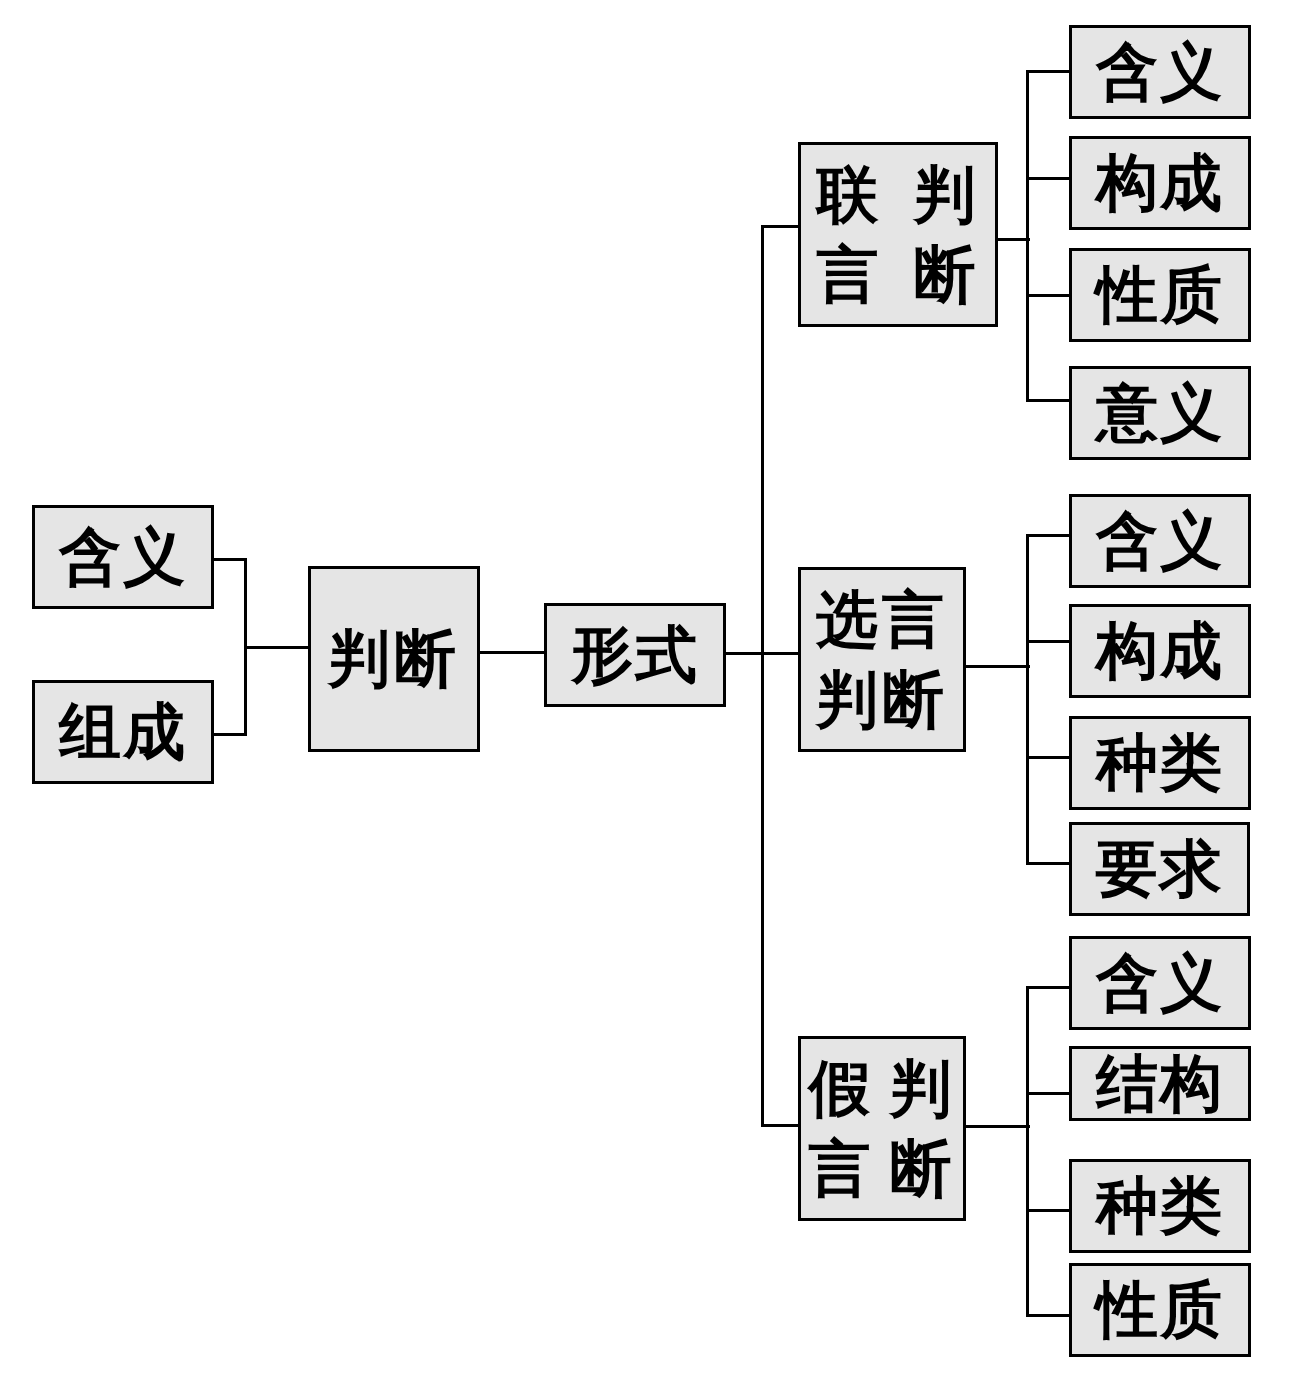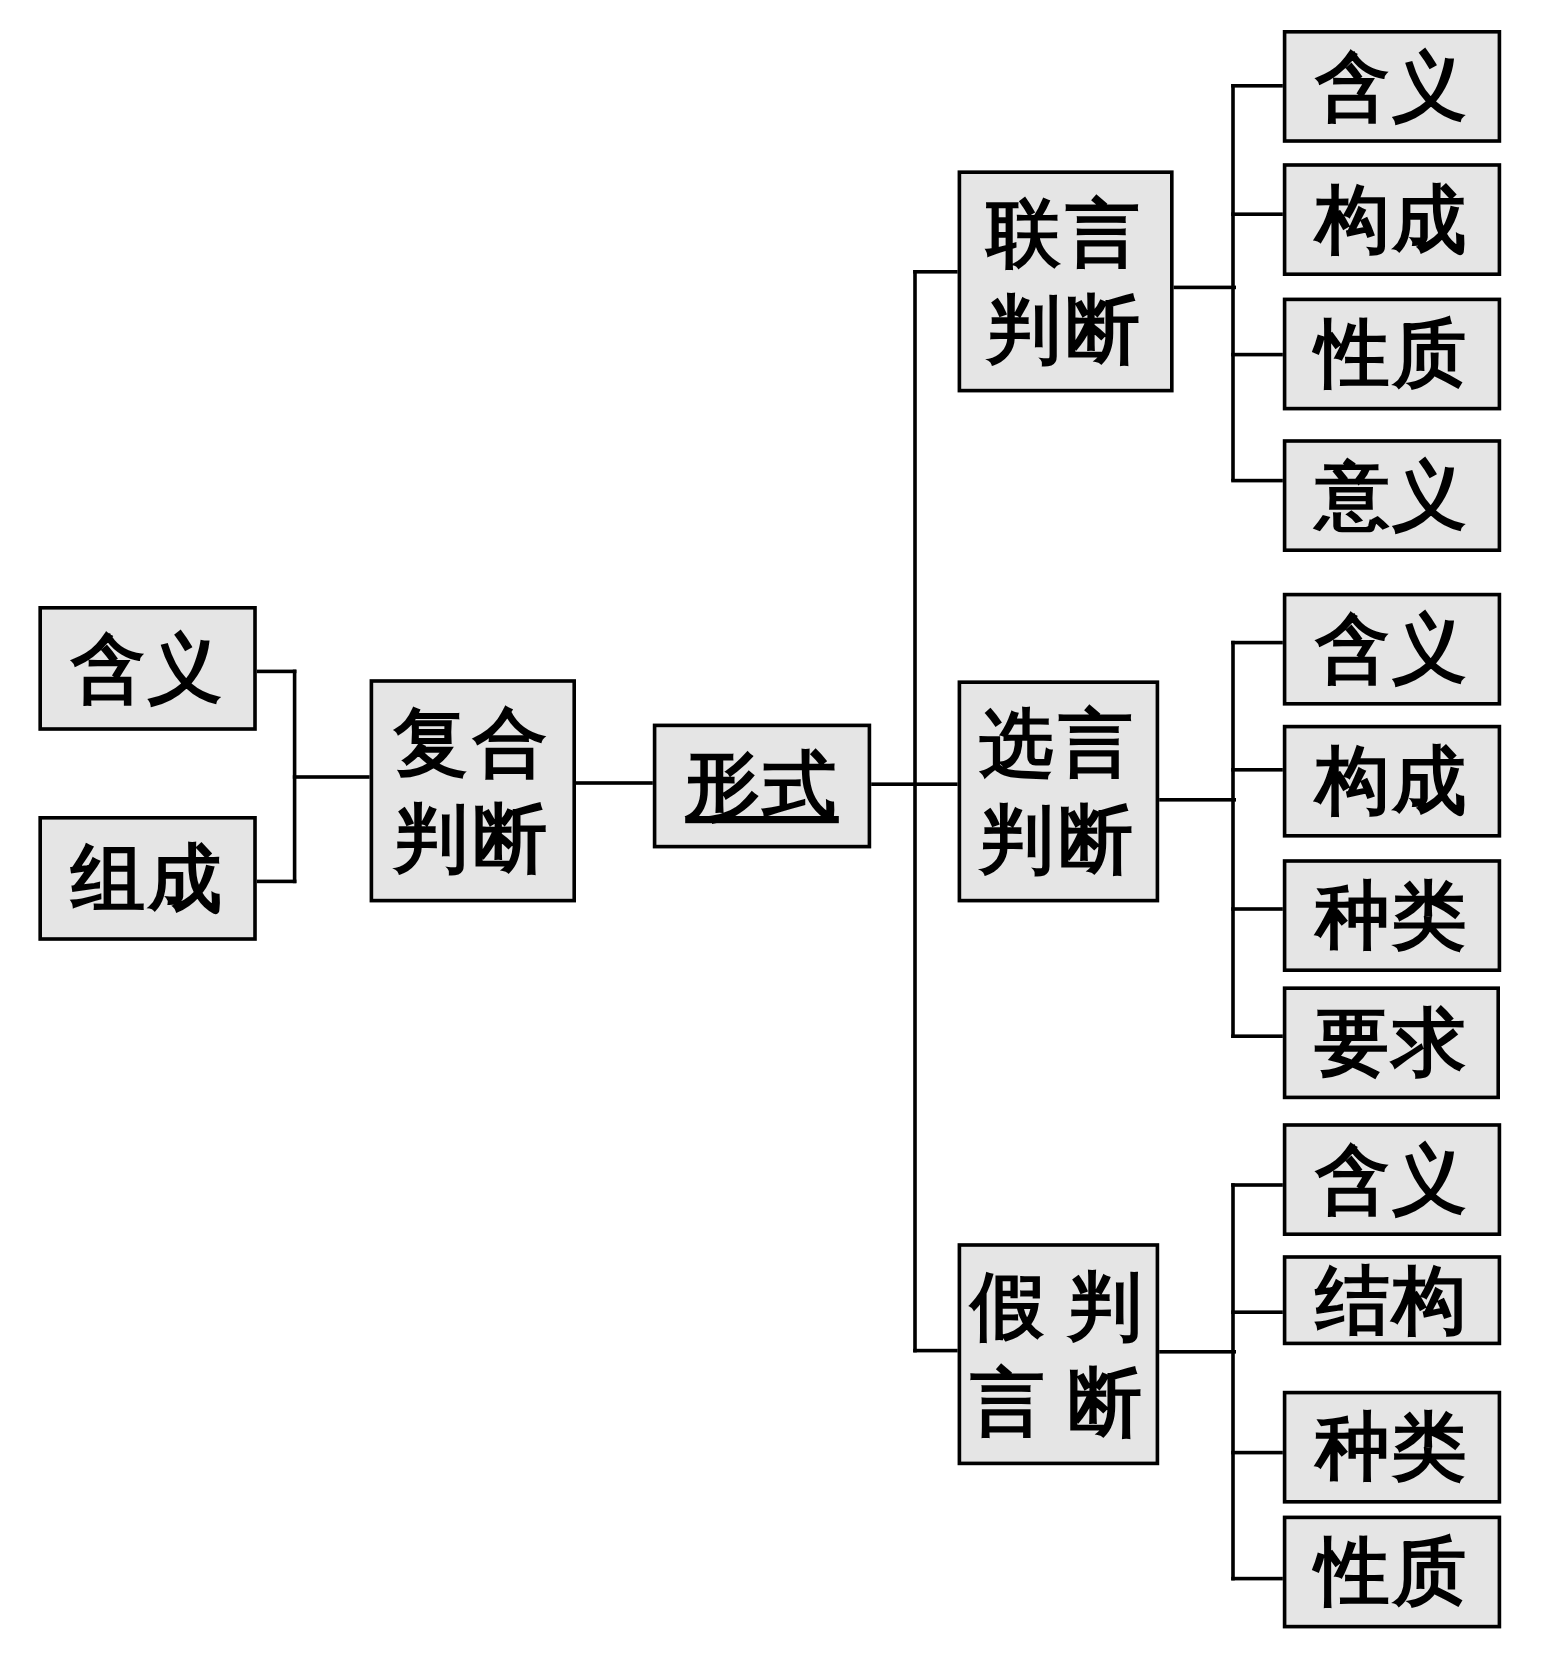--- a/index.html
+++ b/index.html
@@ -55,29 +55,28 @@
 </div>
 
 <div class="box wide" style="left:32px;top:505px;width:182px;height:104px;">
   <span>含义</span>
 </div>
 <div class="box wide" style="left:32px;top:680px;width:182px;height:104px;">
   <span>组成</span>
 </div>
 
 <div class="box tall" style="left:308px;top:566px;width:172px;height:186px;flex-direction:column;">
-  <span>复合</span>
   <span>判断</span>
 </div>
 
-<div class="box wide" style="left:544px;top:603px;width:182px;height:104px;text-decoration:underline;">
+<div class="box wide" style="left:544px;top:603px;width:182px;height:104px;">
   <span>形式</span>
 </div>
 
-<div class="box tall" style="left:798px;top:142px;width:180px;height:185px;flex-direction:column;">
+<div class="box tall" style="left:798px;top:142px;width:200px;height:185px;flex-direction:row;">
   <span>联言</span>
   <span>判断</span>
 </div>
 <div class="box tall" style="left:798px;top:567px;width:168px;height:185px;flex-direction:column;">
   <span>选言</span>
   <span>判断</span>
 </div>
 <div class="box tall" style="left:798px;top:1036px;width:168px;height:185px;flex-direction:row;">
   <span>假言</span>
   <span>判断</span>

